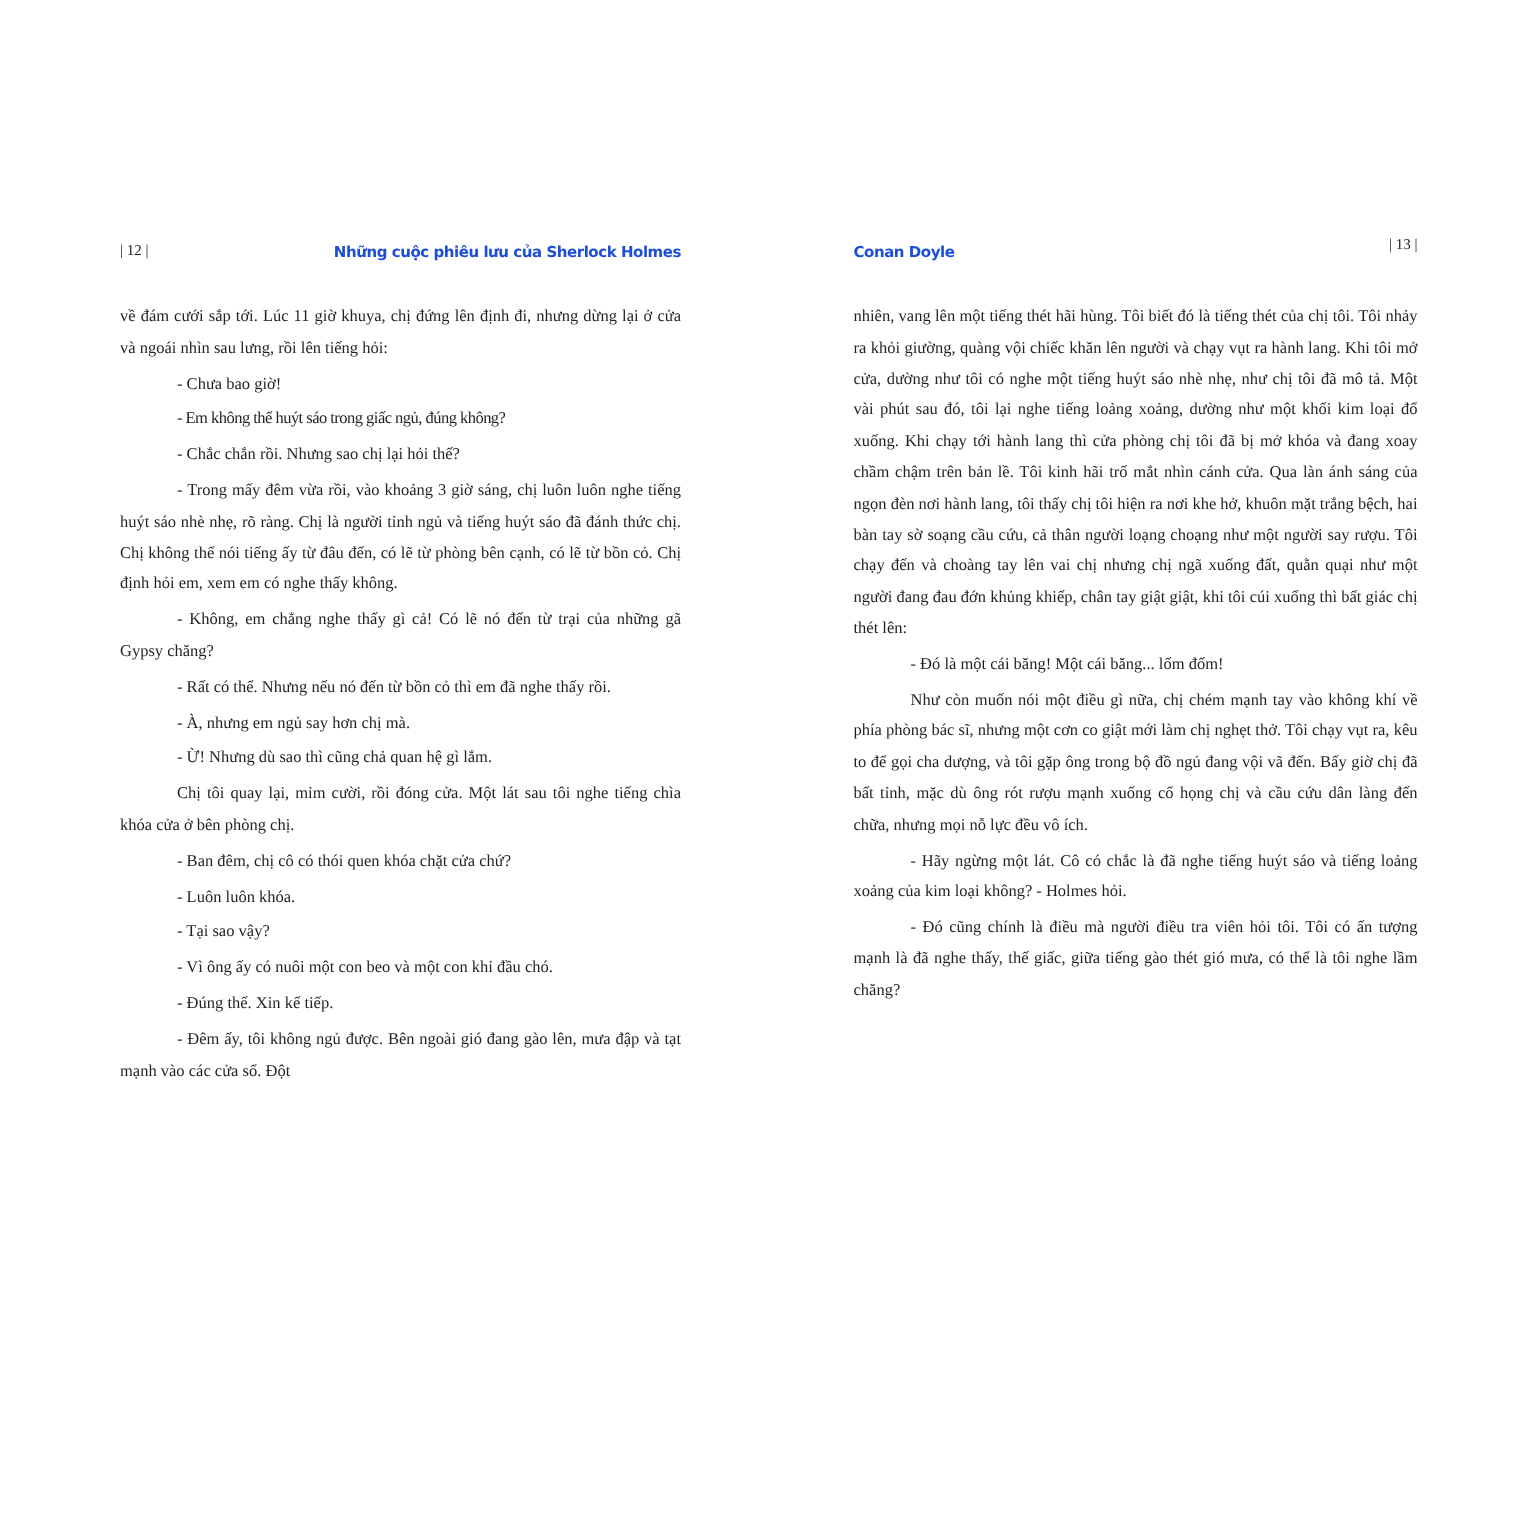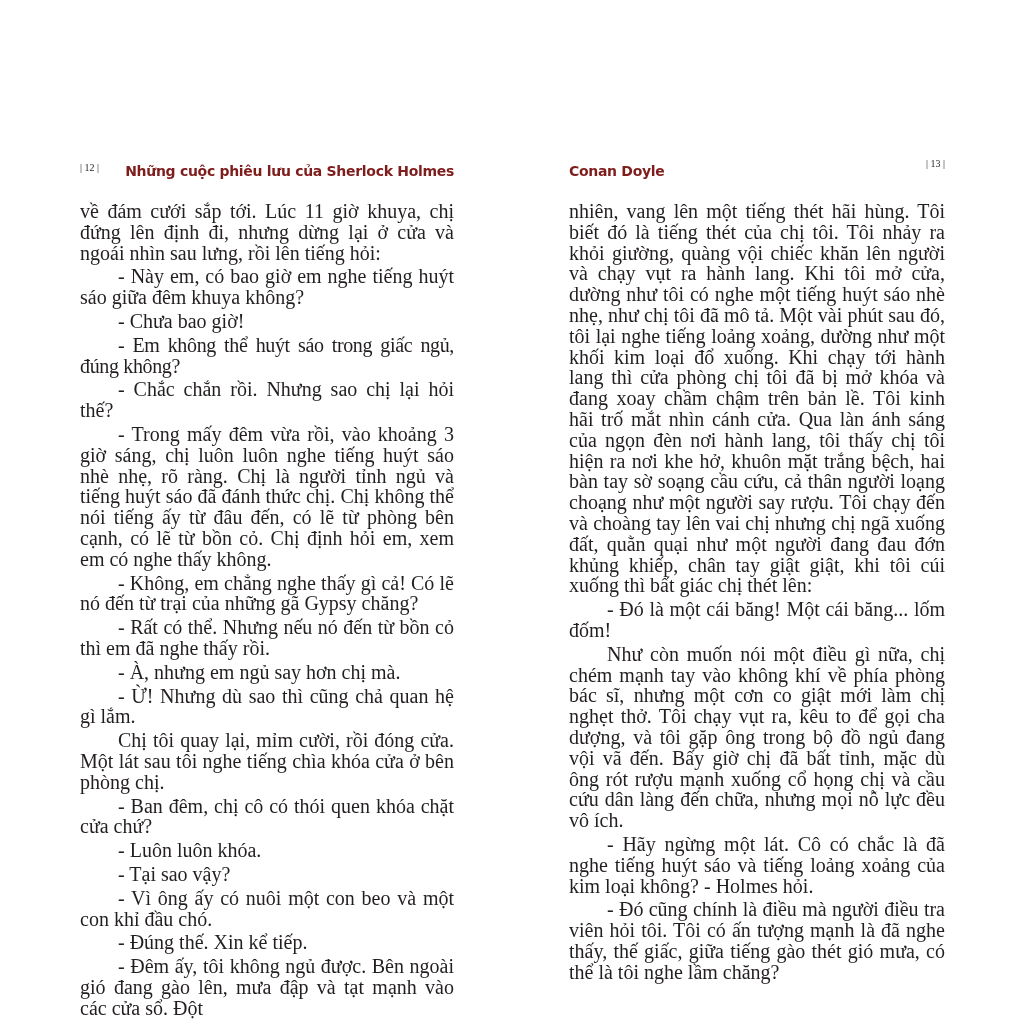--- a/index.html
+++ b/index.html
@@ -34,31 +34,31 @@
       font-size: 10px;
       color: #231f20;
     }
     .page-left .page-num { left: 0; }
     .page-right .page-num { right: 0; top: 2px; margin-left: 28px; }
     .head-title {
       position: absolute;
       top: 7px;
       font-family: "DejaVu Sans", sans-serif;
       font-weight: bold;
-      font-size: 14px;
+      font-size: 10px;
       letter-spacing: -0.3px;
-      color: #7f1d1d;
+      color: #1d4ed8;
     }
     .page-left .head-title { right: 0; }
     .page-right .head-title { left: 0; }
 
     .body-text {
       margin-top: 15px;
       font-family: "Liberation Serif", serif;
-      font-size: 20px;
+      font-size: 11px;
       line-height: 20.8px;
       text-align: justify;
       color: #231f20;
     }
     .body-text p {
       margin: 0 0 3px 0;
       padding: 0;
     }
     .body-text p.indent {
       text-indent: 38px;
@@ -70,21 +70,20 @@
 </head>
 <body>
 
 <div class="page page-left">
   <div class="running-head">
     <span class="page-num">| 12 |</span>
     <span class="head-title">Những cuộc phiêu lưu của Sherlock Holmes</span>
   </div>
   <div class="body-text">
     <p class="noindent">về đám cưới sắp tới. Lúc 11 giờ khuya, chị đứng lên định đi, nhưng dừng lại ở cửa và ngoái nhìn sau lưng, rồi lên tiếng hỏi:</p>
-    <p class="indent">- Này em, có bao giờ em nghe tiếng huýt sáo giữa đêm khuya không?</p>
     <p class="indent">- Chưa bao giờ!</p>
     <p class="indent" style="letter-spacing:-0.35px;">- Em không thể huýt sáo trong giấc ngủ, đúng không?</p>
     <p class="indent">- Chắc chắn rồi. Nhưng sao chị lại hỏi thế?</p>
     <p class="indent">- Trong mấy đêm vừa rồi, vào khoảng 3 giờ sáng, chị luôn luôn nghe tiếng huýt sáo nhè nhẹ, rõ ràng. Chị là người tỉnh ngủ và tiếng huýt sáo đã đánh thức chị. Chị không thể nói tiếng ấy từ đâu đến, có lẽ từ phòng bên cạnh, có lẽ từ bồn cỏ. Chị định hỏi em, xem em có nghe thấy không.</p>
     <p class="indent">- Không, em chẳng nghe thấy gì cả! Có lẽ nó đến từ trại của những gã Gypsy chăng?</p>
     <p class="indent">- Rất có thể. Nhưng nếu nó đến từ bồn cỏ thì em đã nghe thấy rồi.</p>
     <p class="indent">- À, nhưng em ngủ say hơn chị mà.</p>
     <p class="indent">- Ừ! Nhưng dù sao thì cũng chả quan hệ gì lắm.</p>
     <p class="indent">Chị tôi quay lại, mỉm cười, rồi đóng cửa. Một lát sau tôi nghe tiếng chìa khóa cửa ở bên phòng chị.</p>
     <p class="indent">- Ban đêm, chị cô có thói quen khóa chặt cửa chứ?</p>

